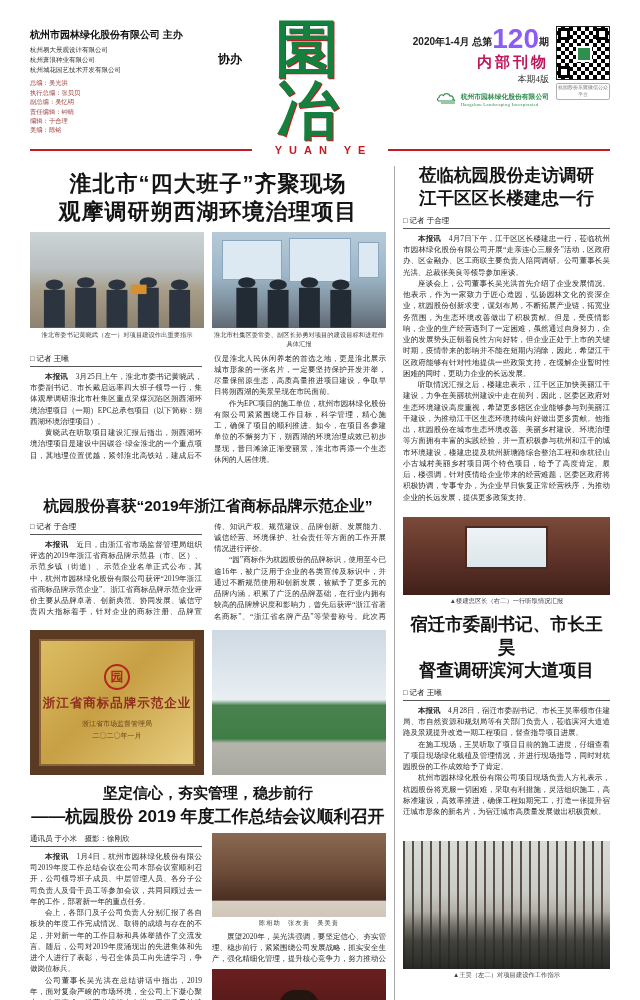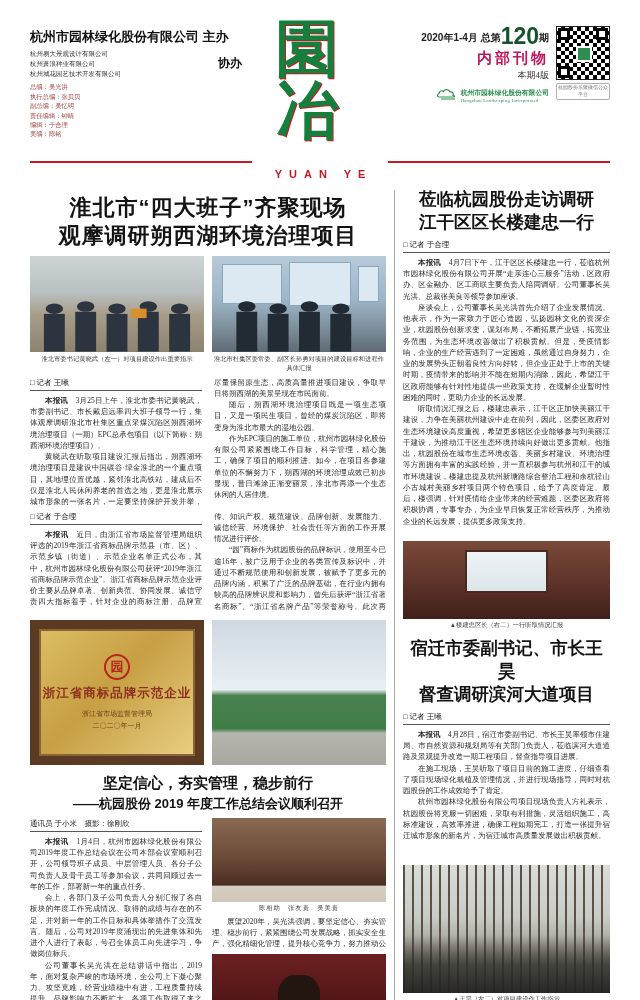--- a/index.html
+++ b/index.html
@@ -5,61 +5,61 @@
   * { margin:0; padding:0; box-sizing:border-box; }
   html,body { background:#e9e7e2; }
   .page {
     width:640px; height:1000px; margin:0 auto; background:#ffffff;
     padding:16px 30px 0; overflow:hidden; position:relative;
     font-family:"Liberation Serif", serif; color:#222;
   }
   
   .masthead { display:flex; align-items:flex-start; }
   .mh-left { width:212px; padding-top:12px; }
-  .mh-sponsor { font-family:"Liberation Sans",sans-serif; font-weight:bold; font-size:13px; color:#111; margin-bottom:3px; }
+  .mh-sponsor { font-family:"Liberation Sans",sans-serif; font-weight:bold; font-size:10px; color:#111; margin-bottom:3px; }
   .mh-cos { position:relative; padding-right:34px; margin-bottom:4px; }
   .mh-cos .co { font-size:6.5px; color:#333; line-height:1.5; }
   .mh-colabel { position:absolute; right:0; top:6px; font-family:Liberation Mono, monospace; font-weight:bold; font-size:12px; color:#111; }
   .mh-staff .st { font-size:6.3px; color:#9c4040; line-height:1.5; }
   .mh-center { flex:1; text-align:center; padding-top:2px; }
   .mh-title { font-size:62px; line-height:1.0; font-weight:bold; color:#15803d; letter-spacing:10px; text-shadow:1px 1px 0 #c41a23; font-family:"Liberation Serif",serif; }
   .mh-right { width:228px; padding-top:10px; display:flex; justify-content:flex-end; gap:7px; }
   .mh-issue { text-align:right; }
   .issue-row { white-space:nowrap; font-family:"Liberation Sans",sans-serif; font-weight:bold; color:#222; font-size:10px; }
-  .issue-no { font-size:23px; color:#14532d; line-height:.9; vertical-align:-3px; letter-spacing:0; }
+  .issue-no { font-size:28px; color:#8b5cf6; line-height:.9; vertical-align:-3px; letter-spacing:0; }
   .pub-type { font-family:"Liberation Sans",sans-serif; font-weight:bold; font-size:15px; letter-spacing:3px; color:#be185d; margin-top:2px; }
   .edition { font-size:9px; color:#333; margin-top:1px; margin-bottom:4px; }
   .companyline { display:flex; align-items:center; justify-content:flex-end; gap:3px; }
   .companytext { text-align:left; }
   .company-cn { font-family:"Liberation Sans",sans-serif; font-weight:bold; font-size:6.8px; color:#2e8f4e; }
   .company-en { font-size:4.6px; color:#2e8f4e; letter-spacing:.3px; }
   .qrwrap { width:54px; }
   .qr { width:54px; height:54px; border:1px solid #222; position:relative;
     background-image:
       linear-gradient(45deg,#000 25%,transparent 25%,transparent 75%,#000 75%),
       linear-gradient(45deg,#000 25%,transparent 25%,transparent 75%,#000 75%);
     background-size:8px 8px; background-position:0 0,4px 4px; background-color:#fff; }
   .finder { position:absolute; width:12px; height:12px; border:3px solid #000; background:#fff; }
   .f1{top:1px;left:1px;} .f2{top:1px;right:1px;} .f3{bottom:1px;left:1px;}
   .qr-center { position:absolute; left:19px; top:19px; width:16px; height:16px; background:#2e8f4e; border:2px solid #fff; }
   .qr-caption { margin-top:3px; border:1px solid #b0b0b0; border-radius:2px; font-size:5px; color:#777; text-align:center; padding:1px 0; line-height:1.3; }
   .mh-rule { display:flex; align-items:center; margin-top:2px; }
   .mh-rule .rl { flex:1; height:2px; background:#c41a23; }
-  .yuanye { font-family:"Liberation Sans",sans-serif; font-weight:bold; color:#c41a23; font-size:11px; letter-spacing:7px; padding:0 16px 0 23px;margin-top:24px; }
+  .yuanye { font-family:"Liberation Sans",sans-serif; font-weight:bold; color:#c41a23; font-size:11px; letter-spacing:7px; padding:0 16px 0 23px; }
   
   .main { display:flex; margin-top:8px; }
   .colL { width:356px; }
   .vr { width:1px; background:#a9a9a9; margin:2px 8px 0 8px; }
   .colR { width:207px; }
   
   .h-main { font-family:"Liberation Sans",sans-serif; font-weight:bold; text-align:center; font-size:22px; line-height:1.25; color:#141414; letter-spacing:1px; }
   .h-side { font-family:"Liberation Sans",sans-serif; font-weight:bold; text-align:center; font-size:17.5px; line-height:1.3; color:#141414; margin-bottom:5px; }
   .h-mid { font-family:"Liberation Sans",sans-serif; font-weight:bold; text-align:center; font-size:15.5px; color:#141414; margin:9px 0 4px; }
   .h-sum1 { font-family:"Liberation Sans",sans-serif; font-weight:bold; text-align:center; font-size:15px; color:#141414; margin-top:9px; }
-  .h-sum2 { font-family:"Liberation Sans",sans-serif; font-weight:bold; text-align:center; font-size:13px; color:#141414; margin:2px 0 5px; }
+  .h-sum2 { font-family:"Liberation Sans",sans-serif; font-weight:bold; text-align:center; font-size:17px; color:#141414; margin:2px 0 5px; }
   
   .photo-row { display:flex; gap:8px; margin-top:7px; }
   .photo { position:relative; overflow:hidden; }
   .cap { font-size:6.3px; color:#444; text-align:center; margin-top:2px; line-height:1.4; }
   .cap-row { display:flex; gap:8px; }
   .cap-row .cap { width:174px; margin-top:3px; }
   .ph-huaibei1 { width:174px; height:96px; background:linear-gradient(180deg,#cdd4d6 0%,#b9bfc0 38%,#a79c87 62%,#8c8270 100%); }
   .ph-huaibei2 { width:174px; height:96px; background:linear-gradient(180deg,#b7cad8 0%,#9db6c8 45%,#7e8f9c 75%,#5f6a74 100%); }
   .sil { position:absolute; bottom:0; left:0; width:100%; height:60%; }
   .board { position:absolute; background:#dce9f3; border:1px solid #8aa7bd; }
@@ -211,25 +211,25 @@
       <div class="cap-row">
         <div class="cap">淮北市委书记黄晓武（左一）对项目建设作出重要指示</div>
         <div class="cap">淮北市杜集区委常委、副区长孙勇对项目的建设目标和进程作具体汇报</div>
       </div>
 
       <div class="art cols2 t-art1">
         <div class="byline">□ 记者 王曦</div>
         <div>
             <p><span class="lead">本报讯</span><span>　3月25日上午，淮北市委书记黄晓武，市委副书记、市长戴启远率四大班子领导一行，集体观摩调研淮北市杜集区重点采煤沉陷区朔西湖环境治理项目（一期）EPC总承包项目（以下简称：朔西湖环境治理项目）。</span></p>
             <p><span class="lead"></span><span>黄晓武在听取项目建设汇报后指出，朔西湖环境治理项目是建设中国碳谷·绿金淮北的一个重点项目，其地理位置优越，紧邻淮北高铁站，建成后不仅是淮北人民休闲养老的首选之地，更是淮北展示城市形象的一张名片，一定要坚持保护开发并举，尽量保留原生态，高质高量推进项目建设，争取早日将朔西湖的美景呈现在市民面前。</span></p>
-            <p><span class="lead"></span><span>随后，朔西湖环境治理项目既是一项生态项目，又是一项民生项目，曾经的煤炭沉陷区，即将变身为淮北市最大的湿地公园。</span></p>
             <p><span class="lead"></span><span>作为EPC项目的施工单位，杭州市园林绿化股份有限公司紧紧围绕工作目标，科学管理，精心施工，确保了项目的顺利推进。如今，在项目各参建单位的不懈努力下，朔西湖的环境治理成效已初步显现，昔日滩涂正渐变丽景，淮北市再添一个生态休闲的人居佳境。</span></p>
           </div>
       </div>
 
+      <div class="h-mid">杭园股份喜获“2019年浙江省商标品牌示范企业”</div>
 
       <div class="art cols2 t-art3">
         <div class="byline">□ 记者 于合理</div>
         <div>
             <p><span class="lead">本报讯</span><span>　近日，由浙江省市场监督管理局组织评选的2019年浙江省商标品牌示范县（市、区）、示范乡镇（街道）、示范企业名单正式公布，其中，杭州市园林绿化股份有限公司获评“2019年浙江省商标品牌示范企业”。浙江省商标品牌示范企业评价主要从品牌卓著、创新典范、协同发展、诚信守责四大指标着手，针对企业的商标注册、品牌宣传、知识产权、规范建设、品牌创新、发展能力、诚信经营、环境保护、社会责任等方面的工作开展情况进行评价。</span></p>
             <p><span class="lead"></span><span>“园”商标作为杭园股份的品牌标识，使用至今已逾16年，被广泛用于企业的各类宣传及标识中，并通过不断规范使用和创新发展，被赋予了更多元的品牌内涵，积累了广泛的品牌基础，在行业内拥有较高的品牌辨识度和影响力，曾先后获评“浙江省著名商标”、“浙江省名牌产品”等荣誉称号。此次再获“2019年浙江省商标品牌示范企业”，是对“园”商标的再次肯定，杭园股份也将以此为契机，积极推进商标品牌战略，进一步规范和提升“园”商标的使用和管理，赋予其更具竞争力的品牌价值，不断提升企业的品牌形象，增强企业的核心竞争力。</span></p>
           </div>
       </div>
 
       <div class="photo-row">

